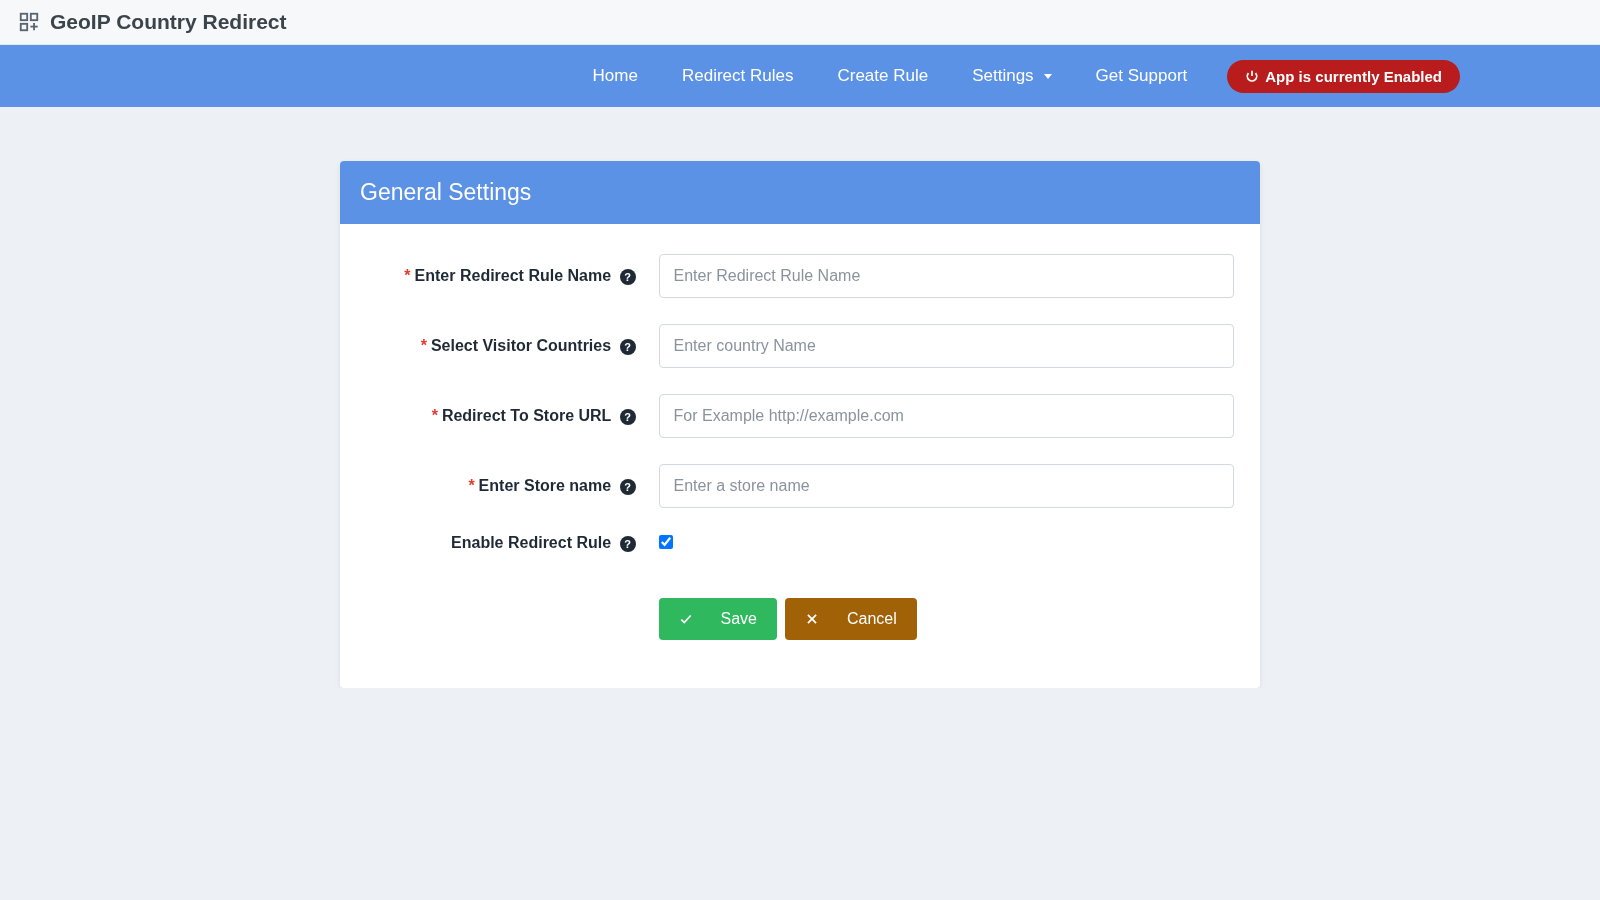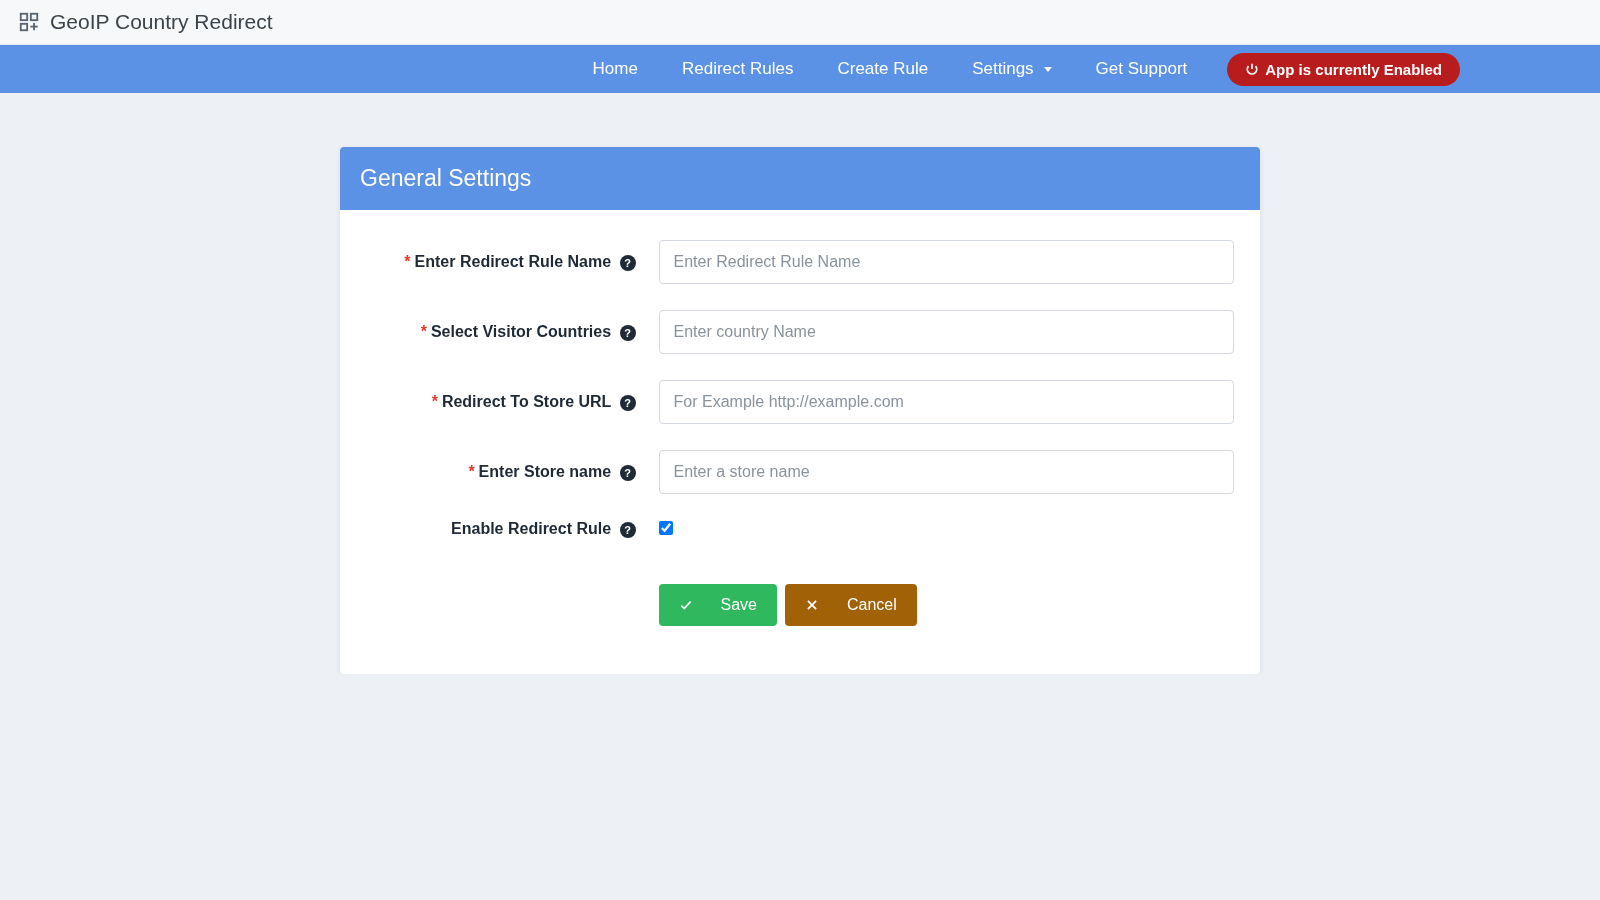--- a/index.html
+++ b/index.html
@@ -17,34 +17,34 @@
     display: flex;
     align-items: center;
     gap: 10px;
   }
   .top-header .app-icon {
     width: 22px; height: 22px; color: #5a6570;
   }
   .top-header .app-title {
     font-size: 21px;
     color: #3b434b;
-    font-weight: 400;
+    font-weight: 700;
   }
   
   .navbar {
     background: #5b92e5;
     padding: 0;
   }
   .nav-inner {
     max-width: 1360px;
     margin: 0 auto;
     display: flex;
     justify-content: flex-end;
     align-items: center;
-    height: 48px;
+    height: 62px;
     padding: 0 20px;
     gap: 4px;
   }
   .nav-item {
     color: #fff;
     font-size: 17px;
     padding: 18px 20px;
     text-decoration: none;
     display: inline-flex;
     align-items: center;

